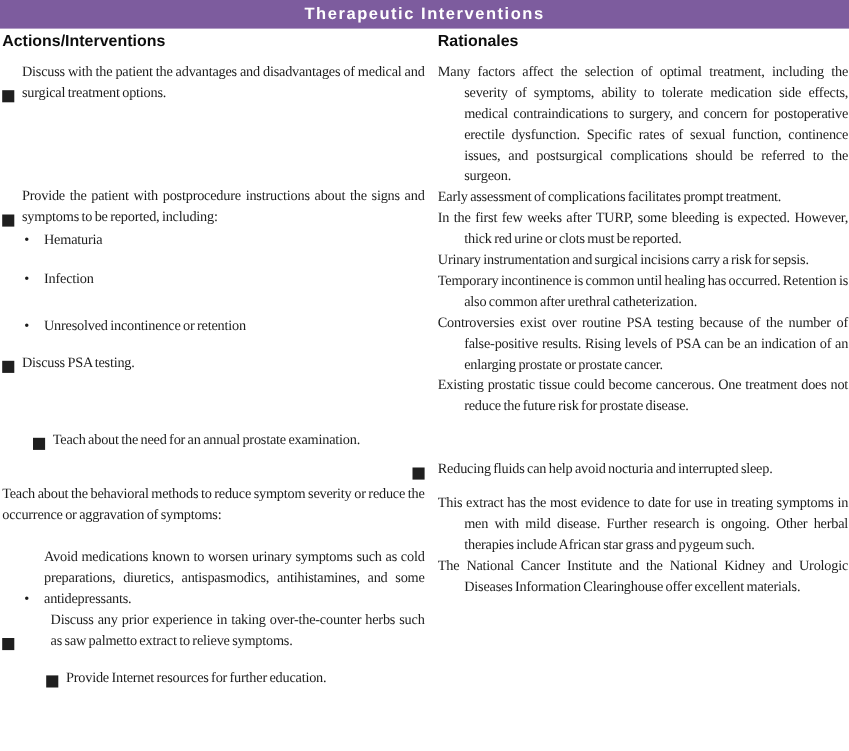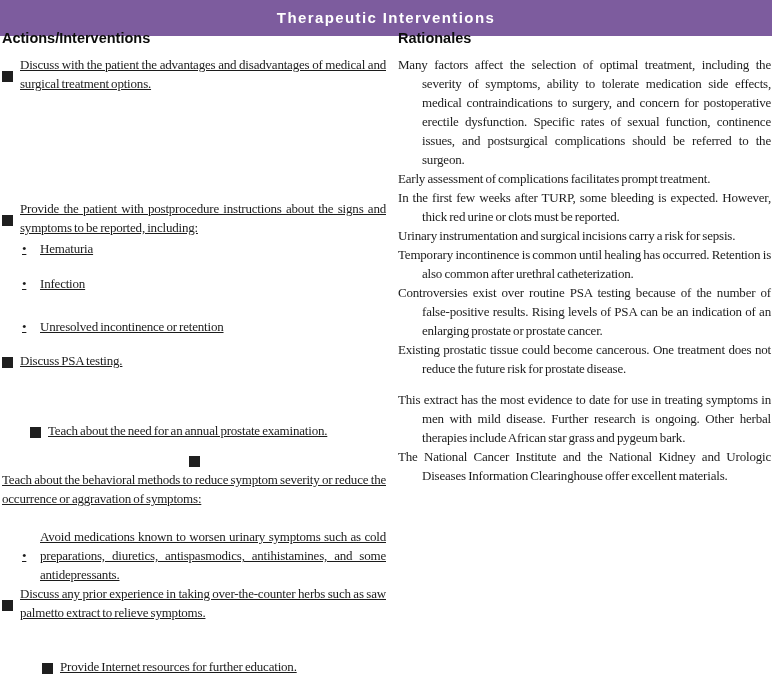--- a/index.html
+++ b/index.html
@@ -2,21 +2,21 @@
 <html lang="en"><head>
 <meta charset="utf-8">
 <style>
   html,body{margin:0;padding:0;background:#fff;}
   .page{
     width:772px;height:683px;position:relative;overflow:hidden;background:#ffffff;
     font-family:"Liberation Serif",serif;color:#1c1c1c;
   }
   
   .band{
-    position:absolute;top:0;left:0;right:0;height:36px;background:#7d5c9e;
+    position:absolute;top:0;left:0;right:0;height:26px;background:#7d5c9e;
     display:flex;align-items:center;justify-content:center;
   }
   .band-title{
     color:#ffffff;font-family:"Liberation Sans",sans-serif;font-weight:bold;
     font-size:15px;letter-spacing:1.4px;line-height:22px;
   }
   
   .heads{position:absolute;top:30px;left:0;right:0;height:17px;padding-left:27px;}
   .head{
     position:absolute;font-family:"Liberation Sans",sans-serif;font-weight:bold;
@@ -28,40 +28,40 @@
   .content{position:absolute;top:55px;left:0;right:0;bottom:0;}
   .col-left{position:absolute;left:2px;top:0;width:384px;}
   .col-right{position:absolute;left:398px;top:0;width:373px;}
   p{margin:0;}
   .col-left,.col-right{
     font-size:13px;line-height:19px;text-align:justify;
     letter-spacing:-0.2px;word-spacing:-0.8px;
     hyphens:auto;-webkit-hyphens:auto;
   }
   
-  .act{display:flex;align-items:center;text-decoration:underline;}
+  .act{display:flex;align-items:flex-end;}
   .act p{flex:1;}
   .sq{flex:0 0 18px;}
   .sq::before{content:"";display:block;width:11px;height:11px;background:#1f1f1f;margin-top:4px;}
   .dt{flex:0 0 18px;color:#1c1c1c;}
   .dt::before{content:"\2022";}
   .act.sub{padding-left:20px;}
   
   .a1{min-height:38px;}
-  .a2{margin-top:106px;min-height:38px;}
+  .a2{margin-top:75px;min-height:38px;}
   .a3{margin-top:2px;}
   .a4{margin-top:16px;}
   .a5{margin-top:24px;}
   .a6{margin-top:15px;}
   .a7{margin-top:51px;margin-left:28px;}
   .a8{margin-top:12px;min-height:55px;flex-direction:column;}
   .a9{margin-top:0;}
   .a10{margin-top:19px;min-height:55px;}
-  .a11{margin-top:0;min-height:38px;}
-  .a12{margin-top:35px;padding-left:40px;}
+  .a11{margin-top:0;min-height:38px;gap:26px;}
+  .a12{margin-top:15px;padding-left:40px;}
   
   .rat{padding-left:24px;text-indent:-24px;}
   .r7{margin-top:38px;}
   .r9{margin-top:12px;}
 </style>
 </head>
 <body>
 
 <div class="page">
 
@@ -124,18 +124,19 @@
     </div>
 
     <div class="col-right">
       <p class="rat r0">Many factors affect the selection of optimal treatment, including the severity of symptoms, ability to tolerate medication side effects, medical contraindications to surgery, and concern for postoperative erectile dysfunction. Specific rates of sexual function, continence issues, and postsurgical complications should be referred to the surgeon.</p>
       <p class="rat r1">Early assessment of complications facilitates prompt treatment.</p>
       <p class="rat r2">In the first few weeks after TURP, some bleeding is expected. However, thick red urine or clots must be reported.</p>
       <p class="rat r3">Urinary instrumentation and surgical incisions carry a risk for sepsis.</p>
       <p class="rat r4">Temporary incontinence is common until healing has occurred. Retention is also common after urethral catheterization.</p>
       <p class="rat r5">Controversies exist over routine PSA testing because of the number of false-positive results. Rising levels of PSA can be an indication of an enlarging prostate or prostate cancer.</p>
       <p class="rat r6">Existing prostatic tissue could become cancerous. One treatment does not reduce the future risk for prostate disease.</p>
-      <p class="rat r9">This extract has the most evidence to date for use in treating symptoms in men with mild disease. Further research is ongoing. Other herbal therapies include African star grass and pygeum bark.</p>
+      <p class="rat r7">Reducing fluids can help avoid nocturia and interrupted sleep.</p>
+      <p class="rat r9">This extract has the most evidence to date for use in treating symptoms in men with mild disease. Further research is ongoing. Other herbal therapies include African star grass and pygeum such.</p>
       <p class="rat r10">The National Cancer Institute and the National Kidney and Urologic Diseases Information Clearinghouse offer excellent materials.</p>
     </div>
 
   </div>
 </div>
 
 </body></html>

